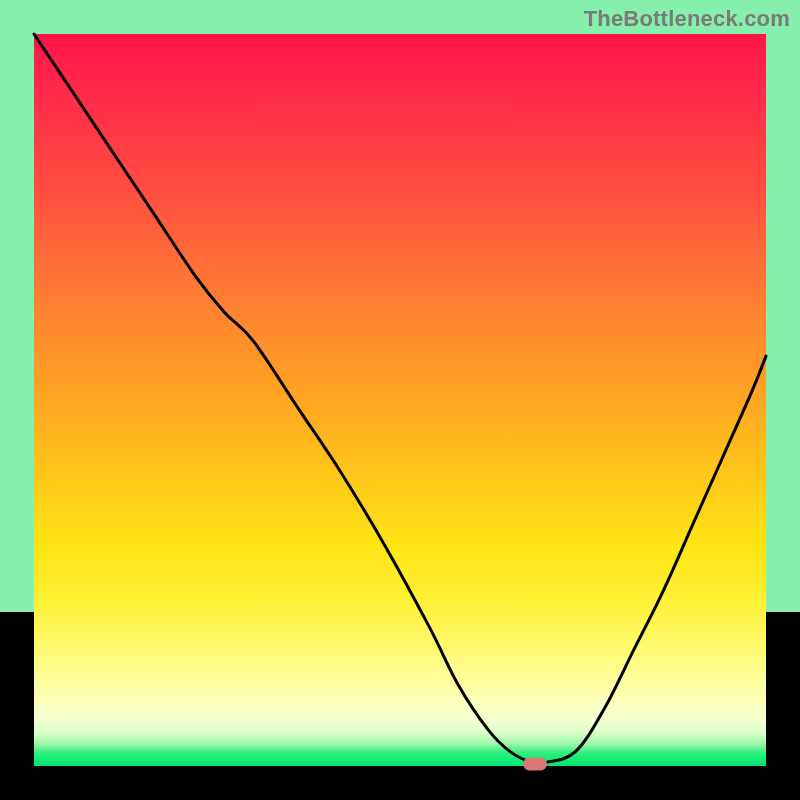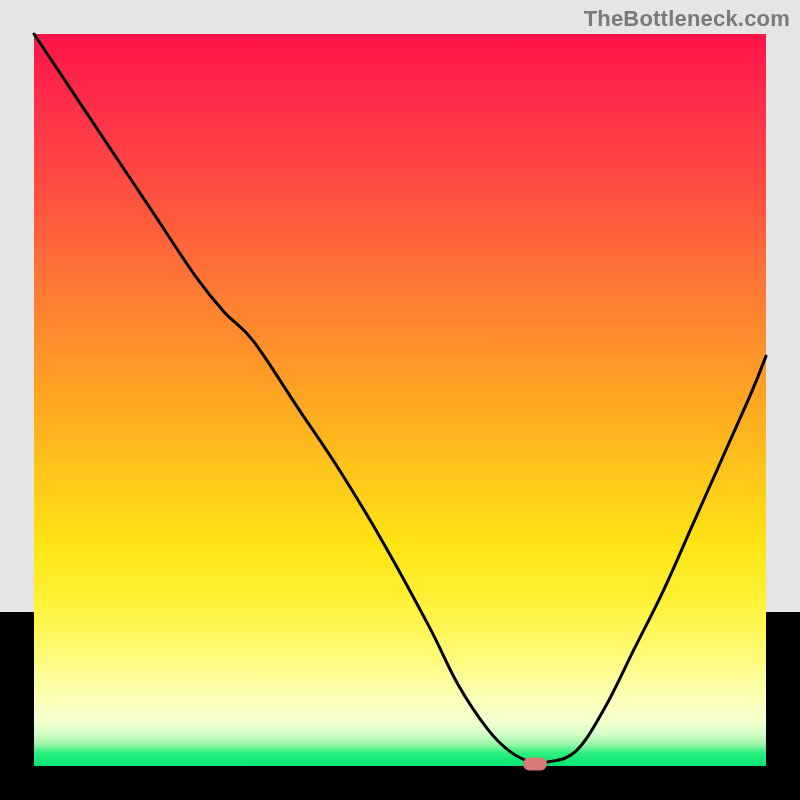--- a/index.html
+++ b/index.html
@@ -10,21 +10,21 @@
     background: #000;
     overflow: hidden;
     font-family: Arial, Helvetica, sans-serif;
   }
   .frame {
     position: absolute;
     left: 0;
     top: 0;
     width: 800px;
     height: 612px;
-    background: #e5e5e5;
+    background: #86efac;
   }
   .plot {
     position: absolute;
     left: 34px;
     top: 34px;
     width: 732px;
     height: 732px;
     
     background: linear-gradient(
       to bottom,

